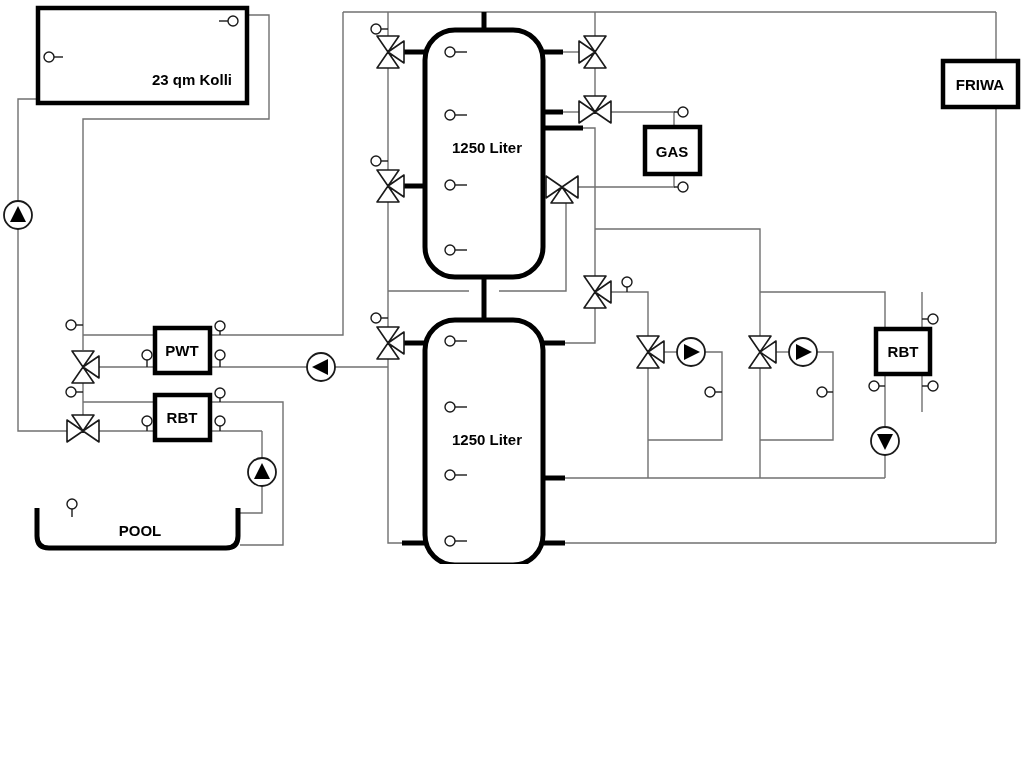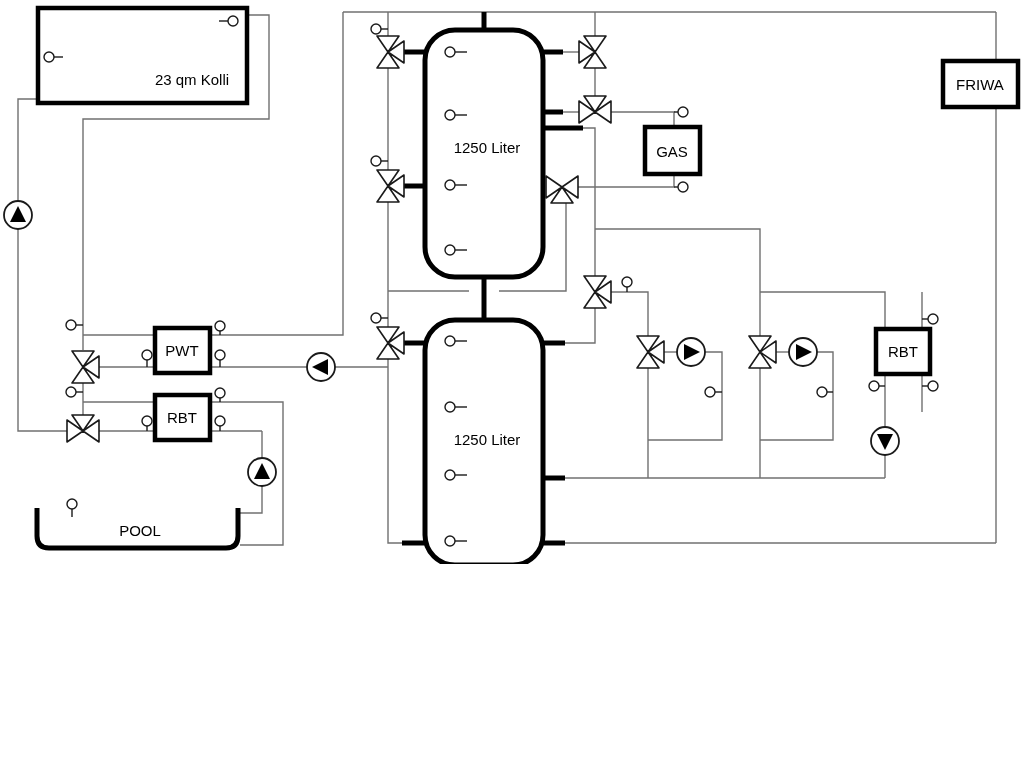--- a/index.html
+++ b/index.html
@@ -1,16 +1,16 @@
 <!DOCTYPE html>
 <html><head>
 <meta charset="utf-8">
 <style>
   html,body{margin:0;padding:0;background:#fff;}
-  .stage{position:relative;width:1024px;height:564px;background:#ffffff;overflow:hidden;}
+  .stage{position:relative;width:1024px;height:564px;background:#ffffff;overflow:hidden;font-weight:bold;}
   svg{display:block;}
   .pipe{stroke:#707070;stroke-width:1.4;fill:none;}
   .thick{stroke:#000;stroke-width:5;fill:none;}
   .box{fill:#fff;stroke:#000;stroke-width:4.5;}
   .tank{fill:#fff;stroke:#000;stroke-width:5;}
   .valve{fill:#fff;stroke:#1a1a1a;stroke-width:1.6;stroke-linejoin:round;}
   .pumpc{fill:#fff;stroke:#1a1a1a;stroke-width:1.8;}
   .pumpt{fill:#000;stroke:none;}
   .sensor{fill:#fff;stroke:#1a1a1a;stroke-width:1.4;}
   .stem{stroke:#1a1a1a;stroke-width:1.4;}

